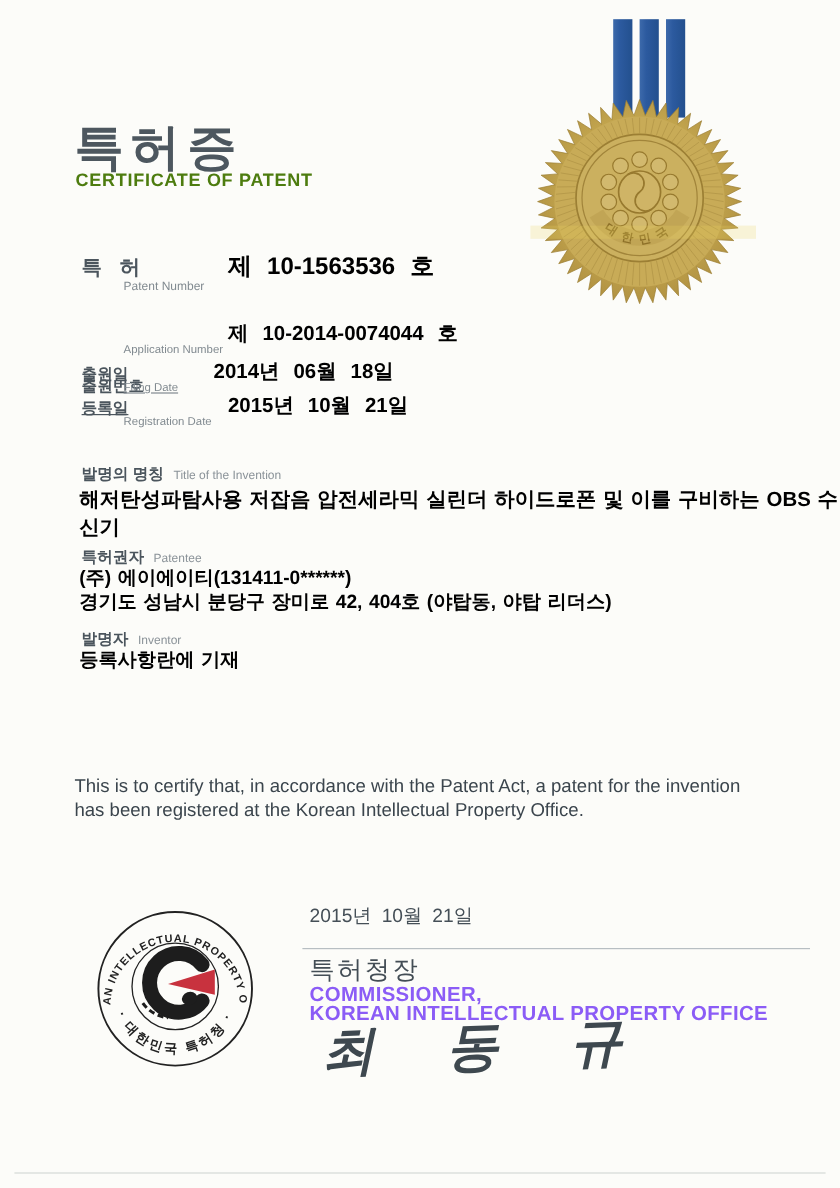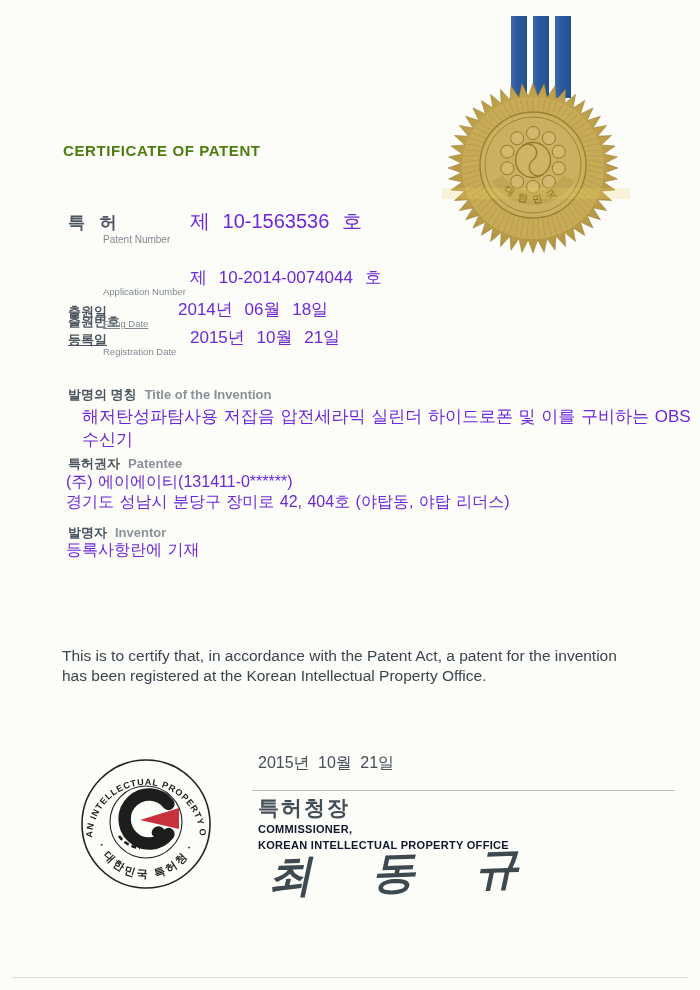--- a/index.html
+++ b/index.html
@@ -37,43 +37,43 @@
   .ribbon.mid { height: 91px; }
   #medal-svg { left: 440px; top: 80px; z-index: 2; }
   .scan-streak {
     left: 442px; top: 188px; width: 188px; height: 11px;
     background: rgba(235, 214, 95, 0.22); z-index: 3;
   }
 
   
   .lbl { font-weight: bold; color: #4b555d; }
   .sublbl { color: #818a90; padding-left: 35px; }
-  .val { font-weight: normal; color: #6d28d9; word-spacing: 7px; }
+  .val { font-weight: bold; color: #000000; word-spacing: 7px; }
 
   .f1-lbl { left: 68px; top: 211px; font-size: 17px; letter-spacing: 5px; }
   .f1-sub { left: 68px; top: 234px; font-size: 10px; }
   .f1-val { left: 190px; top: 208px; font-size: 20px; }
 
   .f2-lbl { left: 68px; top: 271px; font-size: 13px; margin-top: 42px; }
   .f2-sub { left: 68px; top: 286px; font-size: 9.5px; }
   .f2-val { left: 190px; top: 266px; font-size: 17px; }
 
   .f3-lbl { left: 68px; top: 303px; font-size: 13px; }
   .f3-sub { left: 68px; top: 318px; font-size: 9.5px; text-decoration: underline; }
   .f3-val { left: 178px; top: 298px; font-size: 17px; }
 
   .f4-lbl { left: 68px; top: 331px; font-size: 13px; text-decoration: underline; }
   .f4-sub { left: 68px; top: 346px; font-size: 9.5px; }
   .f4-val { left: 190px; top: 326px; font-size: 17px; }
 
   
   .sec-lbl { font-size: 13px; font-weight: bold; color: #4b555d; }
-  .sec-sub { font-size: 13px; color: #8a9298; font-weight: bold; margin-left: 8px; }
+  .sec-sub { font-size: 10px; color: #8a9298; font-weight: normal; margin-left: 8px; }
   .inv-lbl { left: 68px; top: 386px; }
-  .inv-val { left: 82px; top: 405px; font-size: 17px; word-spacing: 1px; }
+  .inv-val { left: 66px; top: 405px; font-size: 17px; word-spacing: 1px; }
 
   .pat-lbl { left: 68px; top: 455px; }
   .pat-l1 { left: 66px; top: 472px; font-size: 16px; word-spacing: 1px; }
   .pat-l2 { left: 66px; top: 492px; font-size: 16px; word-spacing: 1px; }
 
   .invt-lbl { left: 68px; top: 524px; }
   .invt-val { left: 66px; top: 540px; font-size: 16px; word-spacing: 1px; }
 
   
   .stmt-kr {
@@ -87,40 +87,41 @@
     line-height: 20px;
   }
 
   
   #seal-svg { left: 70px; top: 748px; }
   .foot-date { left: 258px; top: 753px; font-size: 16px; color: #454f57; word-spacing: 4px; }
   .divider {
     left: 252px; top: 790px; width: 423px; height: 1px;
     background: #b7bec2;
   }
-  .comm-kr { left: 258px; top: 794px; font-size: 21px; font-weight: bold; letter-spacing: 2px; color: #434d55; }
-  .comm-en { left: 258px; top: 821px; font-size: 11px; font-weight: bold; color: #0f172a; line-height: 16px; letter-spacing: 0.3px; }
+  .comm-kr { left: 258px; top: 794px; font-size: 21px; font-weight: normal; letter-spacing: 2px; color: #434d55; }
+  .comm-en { left: 258px; top: 821px; font-size: 17px; font-weight: bold; color: #8b5cf6; line-height: 16px; letter-spacing: 0.3px; }
   .signature {
     left: 268px; top: 843px;
     font-family: "DejaVu Serif", serif;
     font-style: italic; font-weight: bold;
     font-size: 44px; color: #3e484f;
     letter-spacing: 22px;
     transform: rotate(-2deg);
   }
   .bottom-scan-line {
     left: 12px; top: 977px; width: 676px; height: 1px;
     background: #ccd2cd; opacity: 0.8;
   }
 </style>
 </head>
 <body>
 
 <div class="page">
 
+  <div class="abs title-kr">특허증</div>
   <div class="abs title-en">CERTIFICATE OF PATENT</div>
 
   <div class="abs ribbon" style="left:511px"></div>
   <div class="abs ribbon mid" style="left:533px"></div>
   <div class="abs ribbon" style="left:555px"></div>
 
   <svg id="medal-svg" class="abs" width="190" height="190" viewBox="0 0 190 190">
     <defs>
       <radialGradient id="gGrad" cx="50%" cy="45%" r="60%">
         <stop offset="0%" stop-color="#d6bf7c"></stop>

